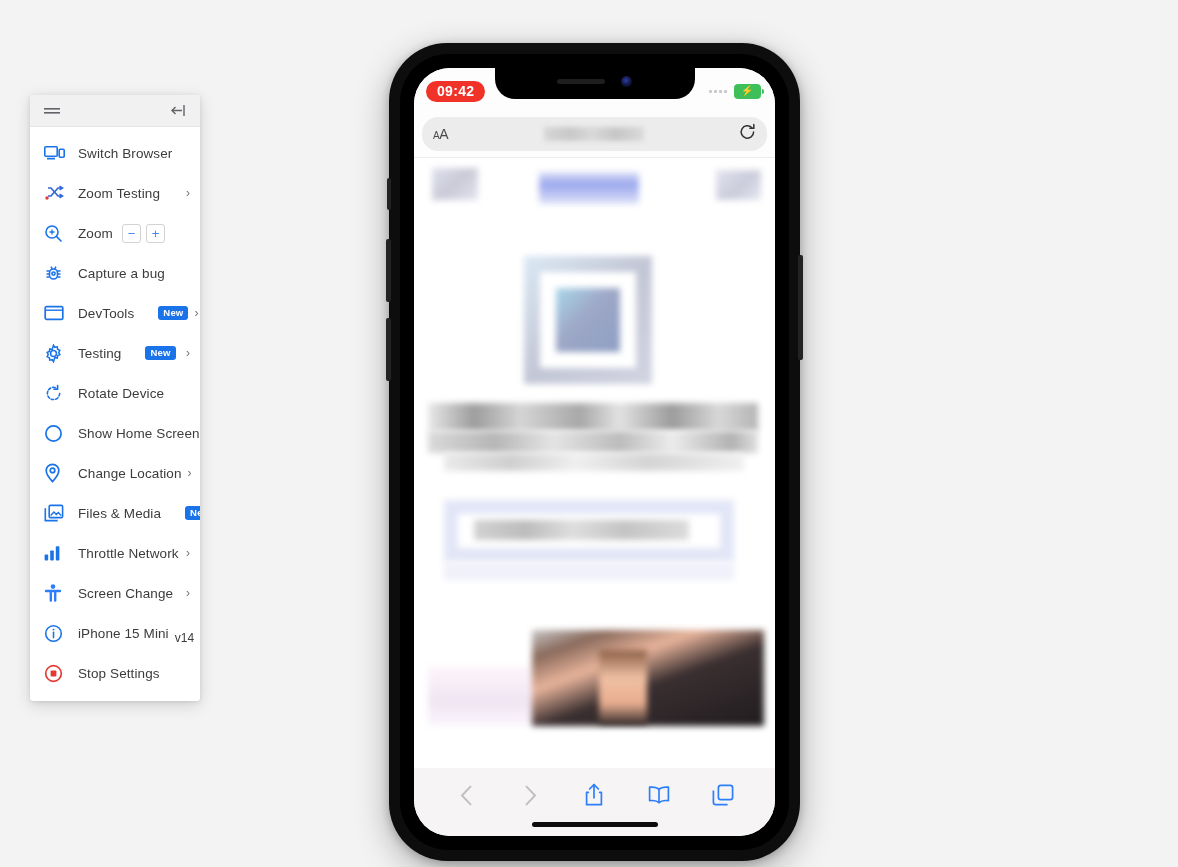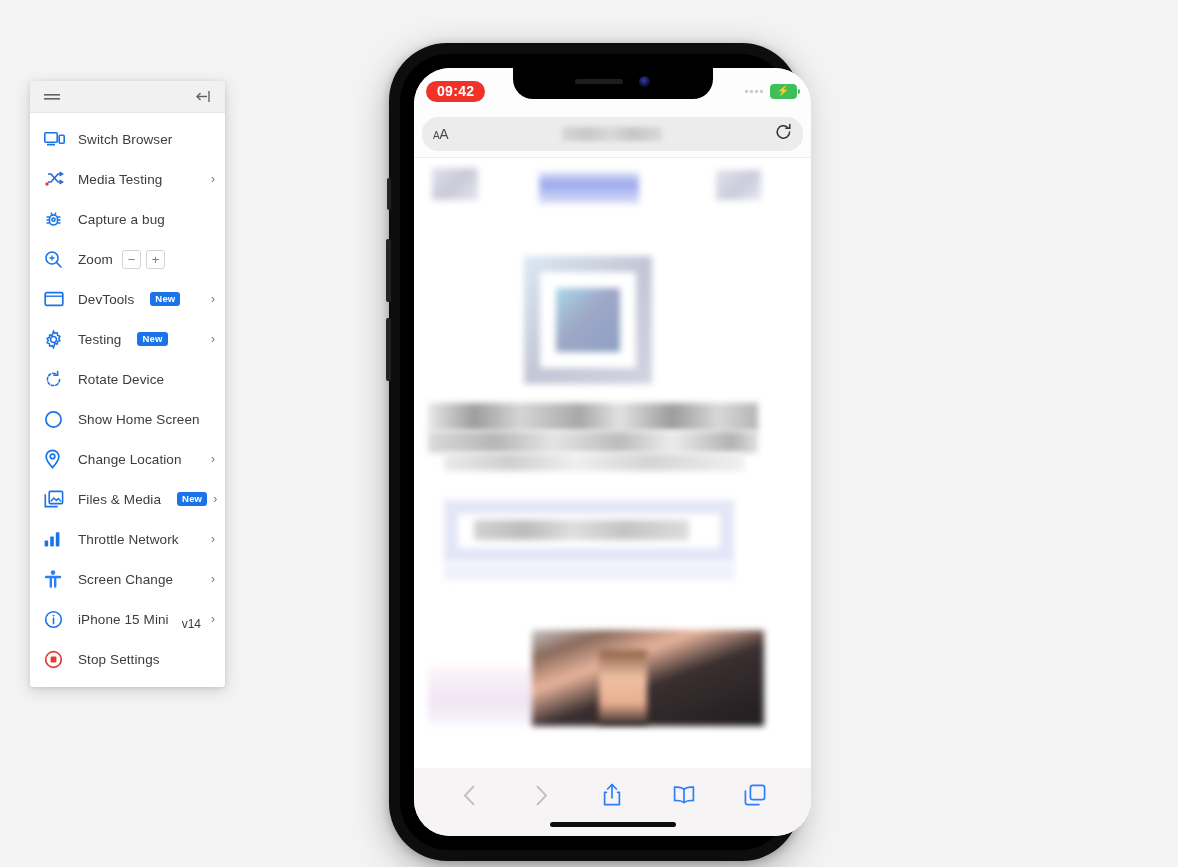--- a/index.html
+++ b/index.html
@@ -12,22 +12,22 @@
     background: #f3f3f3;
     font-family: "Liberation Sans", sans-serif;
     overflow: hidden;
     position: relative;
   }
 
   
   #bs-panel {
     position: absolute;
     left: 30px;
-    top: 81px;
-    width: 195px;
+    top: 95px;
+    width: 170px;
     background: #ffffff;
     border-radius: 3px;
     box-shadow: 0 4px 16px rgba(0,0,0,0.14), 0 1px 4px rgba(0,0,0,0.10);
     overflow: hidden;
   }
   #bs-panel-header {
     height: 32px;
     background: #f1f1f1;
     border-bottom: 1px solid #e6e6e6;
     display: flex;
@@ -72,21 +72,21 @@
     letter-spacing: 0.1px;
   }
   .mi-spacer { flex: 1 1 auto; }
   .badge-new {
     background: #1a73e8;
     color: #ffffff;
     font-size: 9.5px;
     font-weight: bold;
     border-radius: 3px;
     padding: 2px 5px 2.5px 5px;
-    margin-left: 16px;
+    margin-left: 24px;
     line-height: 1;
     letter-spacing: 0.2px;
   }
   .chev {
     color: #70757a;
     font-size: 12px;
     margin-left: 6px;
     width: 8px;
     text-align: right;
   }
@@ -140,21 +140,20 @@
     border-radius: 48px;
   }
   #screen {
     position: absolute;
     left: 25px; top: 25px;
     width: 361px;
     height: 768px;
     border-radius: 36px;
     overflow: hidden;
     background: #fff;
-    padding-left: 36px;
   }
   
   .btn-side {
     position: absolute;
     background: #232323;
     border-radius: 2px;
   }
   .btn-mute   { left: -2px; top: 135px; width: 4px; height: 32px; }
   .btn-volup  { left: -3px; top: 196px; width: 5px; height: 63px; }
   .btn-voldn  { left: -3px; top: 275px; width: 5px; height: 63px; }
@@ -398,50 +397,50 @@
     <div class="menu-item">
       <span class="mi-icon">
         <svg width="20" height="18" viewBox="0 0 20 18" fill="none" stroke="#3367d6" stroke-width="1.7">
           <path d="M4 4h3l7 8h3"></path>
             <path d="M4 12h3l7-8h3"></path>
           <path d="M15.5 2.2L18.4 4 15.5 5.8"></path>
             <path d="M15.5 10.2L18.4 12 15.5 13.8"></path>
           <circle cx="3" cy="14" r="1.7" fill="#e53935" stroke="none"></circle>
         </svg>
       </span>
-      <span class="mi-label">Media Testing</span>
-      <span class="mi-spacer"></span>
-      <span class="chev">›</span>
+      <span class="mi-label">Zoom Testing</span>
+      <span class="mi-spacer"></span>
+      <span class="chev">›</span>
+    </div>
+
+    <div class="menu-item">
+      <span class="mi-icon">
+        <svg width="19" height="19" viewBox="0 0 19 19" fill="none" stroke="#1a73e8" stroke-width="1.6">
+          <circle cx="8" cy="8" r="6"></circle>
+            <path d="M12.4 12.4L17.5 17.5"></path>
+          <path d="M8 5.5v5M5.5 8h5" stroke-width="1.3"></path>
+        </svg>
+      </span>
+      <span class="mi-label">Zoom</span>
+      <span class="zoom-btns">
+        <button class="zoom-btn">−</button>
+        <button class="zoom-btn">+</button>
+      </span>
     </div>
 
     <div class="menu-item">
       <span class="mi-icon">
         <svg width="19" height="19" viewBox="0 0 19 19" fill="none" stroke="#1a73e8" stroke-width="1.6">
           <rect x="5.5" y="5" width="8" height="10" rx="4"></rect>
           <path d="M2.5 7h3M13.5 7h3M2.5 10h3M13.5 10h3M2.5 13h3M13.5 13h3"></path>
           <path d="M7 2.6l1.3 2.2M12 2.6l-1.3 2.2"></path>
           <circle cx="9.5" cy="9.6" r="1.6"></circle>
         </svg>
       </span>
       <span class="mi-label">Capture a bug</span>
-    </div>
-
-    <div class="menu-item">
-      <span class="mi-icon">
-        <svg width="19" height="19" viewBox="0 0 19 19" fill="none" stroke="#1a73e8" stroke-width="1.6">
-          <circle cx="8" cy="8" r="6"></circle>
-            <path d="M12.4 12.4L17.5 17.5"></path>
-          <path d="M8 5.5v5M5.5 8h5" stroke-width="1.3"></path>
-        </svg>
-      </span>
-      <span class="mi-label">Zoom</span>
-      <span class="zoom-btns">
-        <button class="zoom-btn">−</button>
-        <button class="zoom-btn">+</button>
-      </span>
     </div>
 
     <div class="menu-item">
       <span class="mi-icon">
         <svg width="20" height="16" viewBox="0 0 20 16" fill="none" stroke="#1a73e8" stroke-width="1.7">
           <rect x="1.2" y="1.6" width="17.6" height="12.8" rx="1.4"></rect>
           <path d="M1.2 5.2h17.6" stroke-width="1.4"></path>
         </svg>
       </span>
       <span class="mi-label">DevTools</span>

